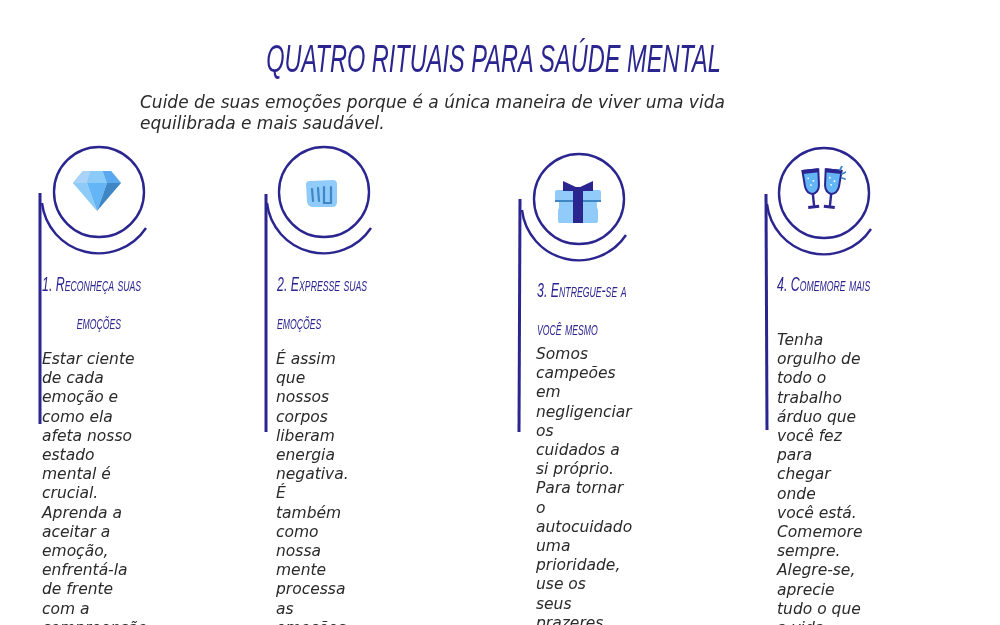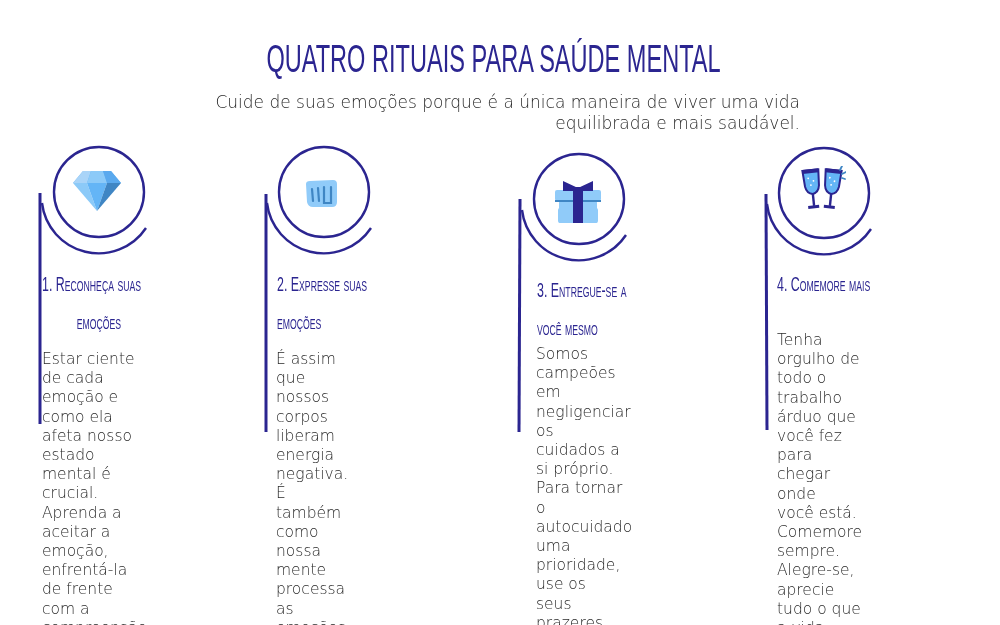--- a/index.html
+++ b/index.html
@@ -2,39 +2,39 @@
 <html><head>
   <meta charset="utf-8">
   <style>
     * { margin: 0; padding: 0; box-sizing: border-box; }
     html, body {
       width: 1000px; height: 625px;
       background: #ffffff;
       overflow: hidden;
       position: relative;
     }
-    .page { position: absolute; left: 0; top: 0; width: 1000px; height: 625px; background: #fff; }
+    .page { position: absolute; left: 0; top: 0; width: 1000px; height: 625px; background: #fff; font-style: italic; }
 
     .title {
       position: absolute;
       left: 0; top: 38px; width: 1000px;
       text-align: center;
       font-family: "Liberation Sans", sans-serif;
       font-size: 38px;
       font-weight: normal;
       color: #2b2590;
       letter-spacing: 0px;
       transform: scaleX(0.62);
       transform-origin: 483px 0;
       white-space: nowrap;
     }
     .subtitle {
       position: absolute;
       left: 140px; top: 92px; width: 660px;
-      text-align: right;
+      text-align: left;
       font-family: "DejaVu Sans", sans-serif;
       font-size: 17px;
       line-height: 21px;
       color: #2a2a2a;
       font-weight: 300;
     }
 
     .ritual { position: absolute; top: 8px; left: 0; width: 1px; height: 1px; }
     .ritual svg.frame { position: absolute; overflow: visible; }
 

